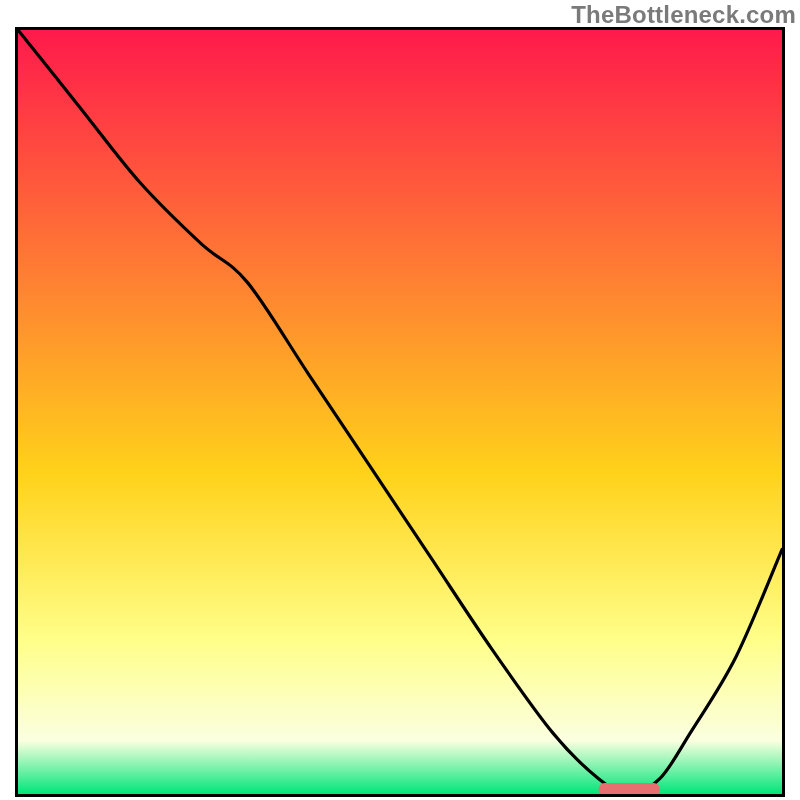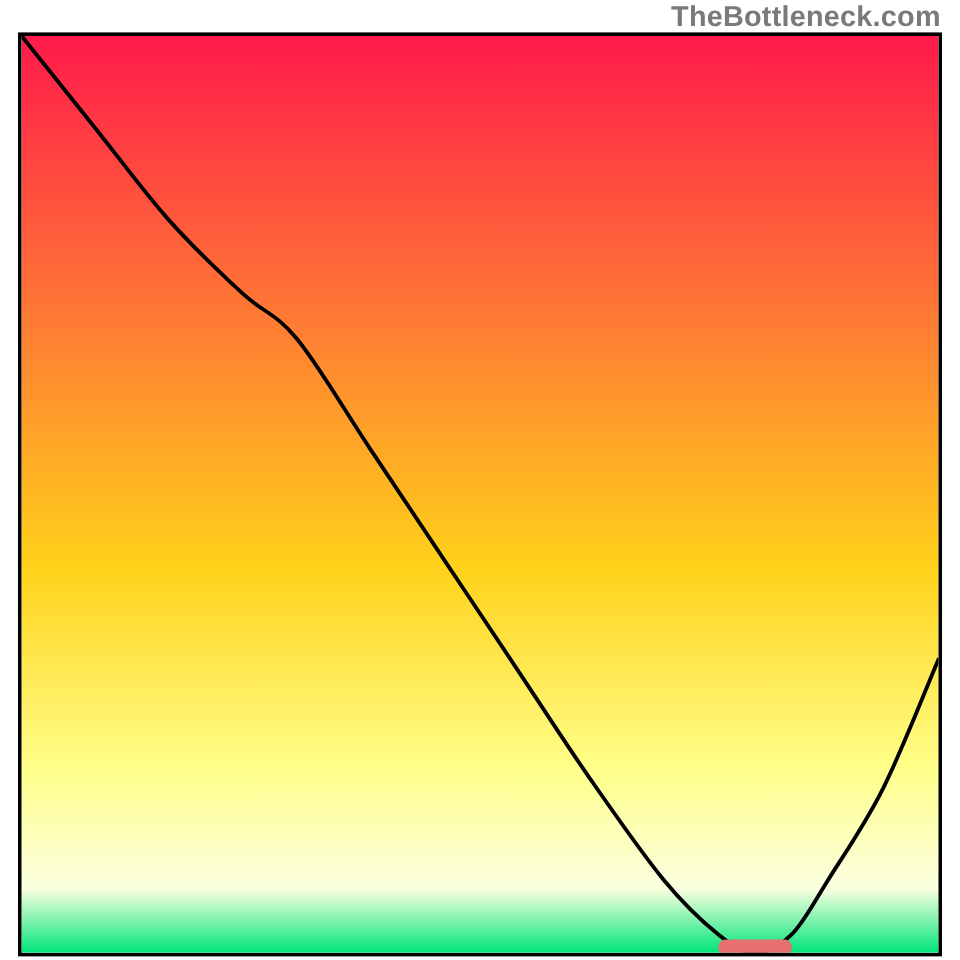--- a/index.html
+++ b/index.html
@@ -20,21 +20,21 @@
     border: 3px solid #000000;
     box-sizing: border-box;
   }
   .plot-area {
     position: absolute;
     inset: 0;
   }
   .watermark {
     position: absolute;
     top: 1px;
-    right: 16px;
+    right: 4px;
     font-size: 24px;
     font-weight: bold;
     color: #7a7a7a;
     letter-spacing: 0.2px;
   }
   svg {
     display: block;
   }
 </style>
 </head>

